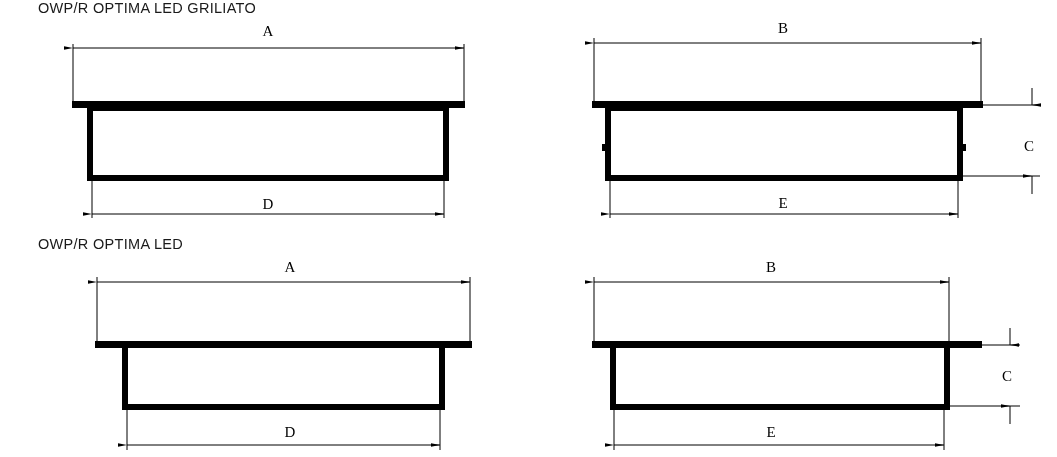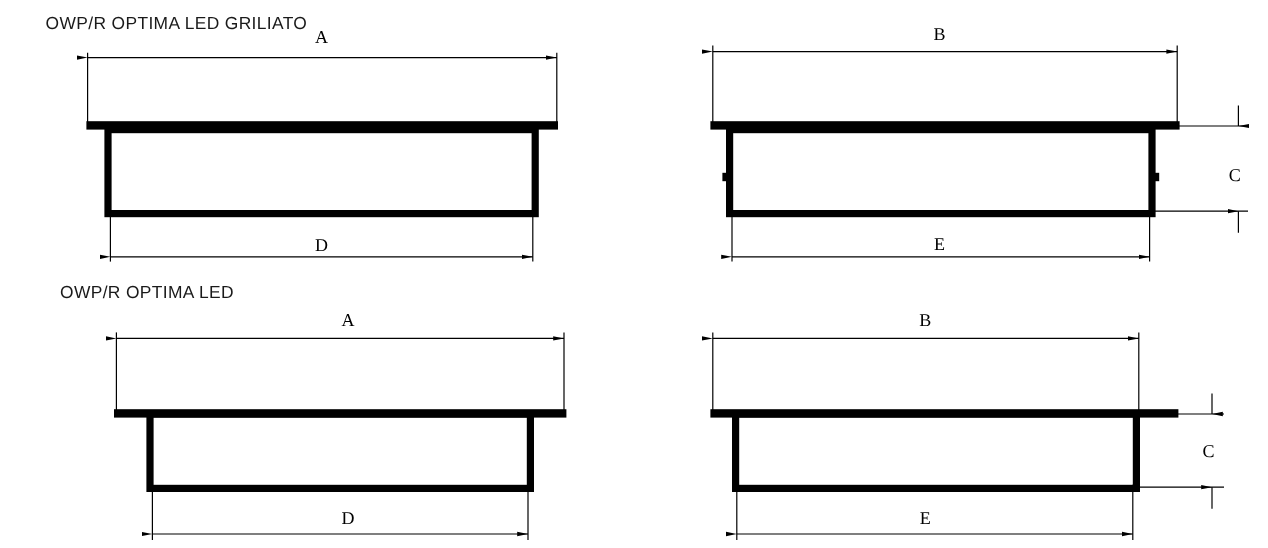--- a/index.html
+++ b/index.html
@@ -10,22 +10,22 @@
   }
   #sheet{position:absolute;left:0;top:0;width:1057px;height:457px;}
   .title{
     position:absolute;
     font-family:"Liberation Sans", sans-serif;
     font-size:14.5px;
     letter-spacing:0.3px;
     color:#1a1a1a;
     white-space:nowrap;
   }
-  #title-1{left:38px;top:12px;}
-  #title-2{left:50px;top:236px;text-align:right;}
+  #title-1{left:38px;top:0px;}
+  #title-2{left:38px;top:236px;text-align:right;}
   svg{position:absolute;left:0;top:0;}
   .dimtext{
     font-family:"Liberation Serif", serif;
     font-size:15px;
     fill:#000000;
     text-anchor:middle;
   }
 </style>
 </head>
 <body>

